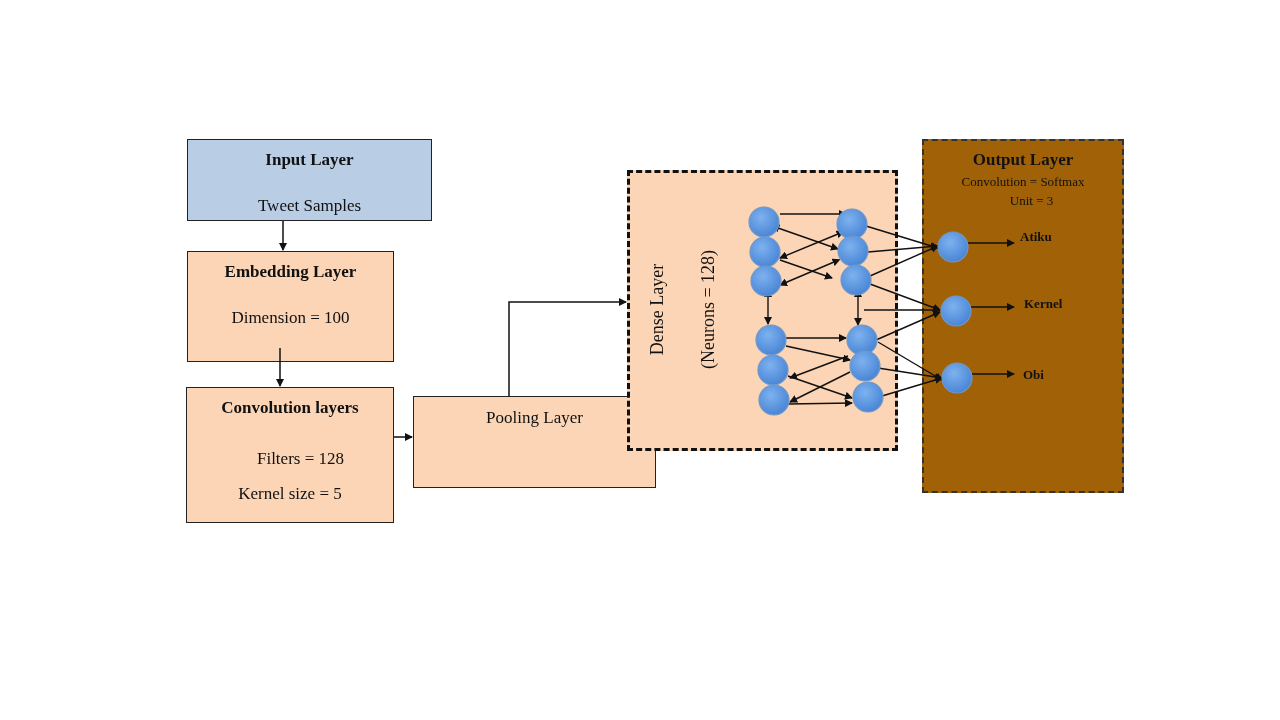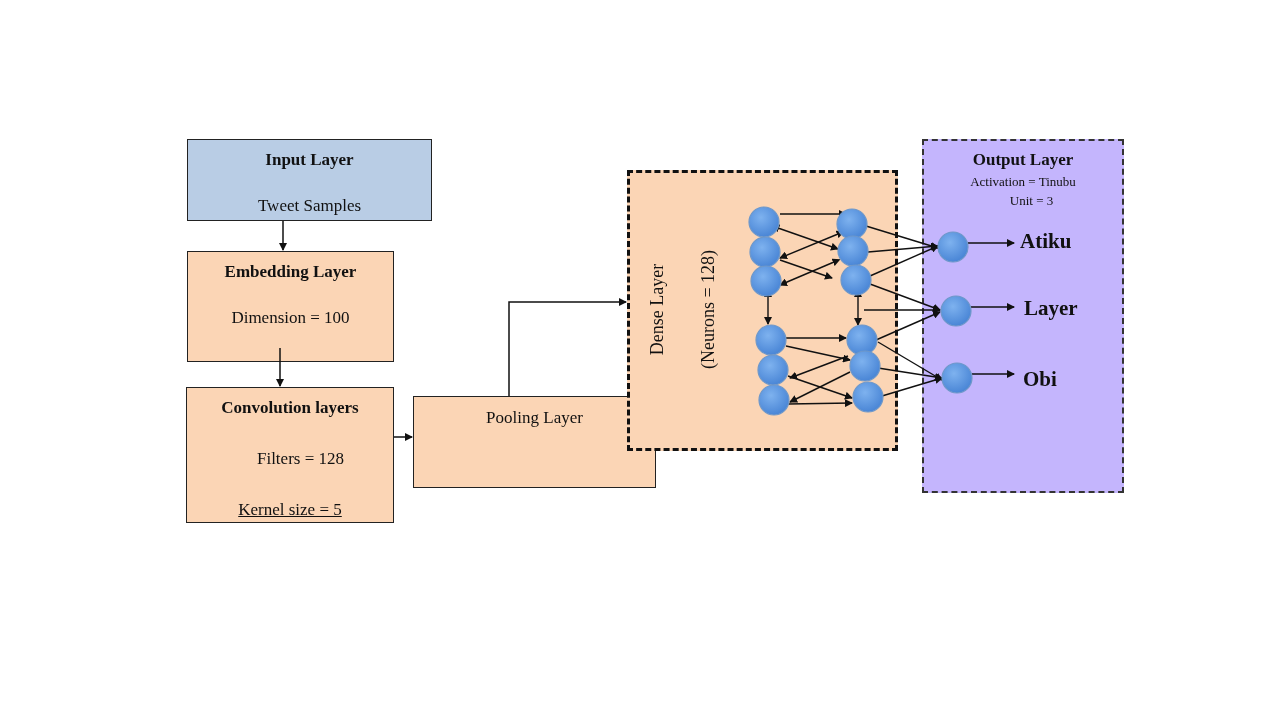--- a/index.html
+++ b/index.html
@@ -3,56 +3,56 @@
 <meta charset="utf-8">
 <style>
   html, body { margin:0; padding:0; background:#ffffff; }
   body { width:1280px; height:720px; position:relative; overflow:hidden; font-family:"Liberation Serif", serif; color:#111; }
   .box { position:absolute; box-sizing:border-box; border:1.5px solid #222; text-align:center; }
   .blue { background:#b9cde5; }
   .peach { background:#fbd5b5; }
   .t { position:absolute; left:0; right:0; text-align:center; font-size:17px; white-space:nowrap; }
   .b { font-weight:bold; }
   #dense { position:absolute; left:627px; top:170px; width:271px; height:281px; box-sizing:border-box; background:#fbd5b5; border:3px dashed #111; }
-  #output { position:absolute; left:922px; top:139px; width:202px; height:354px; box-sizing:border-box; background:#c4b5fd; border:2px dashed #333; }
+  #output { position:absolute; left:922px; top:139px; width:202px; height:354px; box-sizing:border-box; background:#a16207; border:2px dashed #333; }
   .vt { position:absolute; transform:rotate(-90deg); transform-origin:center; white-space:nowrap; font-size:18px; }
   svg#overlay { position:absolute; left:0; top:0; }
-  .lbl { position:absolute; font-size:21px; font-weight:bold; white-space:nowrap; }
+  .lbl { position:absolute; font-size:13px; font-weight:bold; white-space:nowrap; }
 </style>
 </head>
 <body>
 
 <div class="box blue" style="left:187px;top:139px;width:245px;height:82px;">
   <div class="t b" style="top:10px;">Input Layer</div>
   <div class="t" style="top:56px;">Tweet Samples</div>
 </div>
 
 <div class="box peach" style="left:187px;top:251px;width:207px;height:111px;">
   <div class="t b" style="top:10px;">Embedding Layer</div>
   <div class="t" style="top:56px;">Dimension = 100</div>
 </div>
 
 <div class="box peach" style="left:186px;top:387px;width:208px;height:136px;">
   <div class="t b" style="top:10px;">Convolution layers</div>
   <div class="t" style="top:61px;margin-left:21px;">Filters = 128</div>
-  <div class="t" style="top:112px;text-decoration:underline;">Kernel size = 5</div>
+  <div class="t" style="top:96px;">Kernel size = 5</div>
 </div>
 
 <div class="box peach" style="left:413px;top:396px;width:243px;height:92px;">
   <div class="t" style="top:11px;">Pooling Layer</div>
 </div>
 
 <div id="dense">
   <div class="vt" style="left:-28px;top:126px;width:110px;text-align:center;">Dense Layer</div>
   <div class="vt" style="left:8px;top:126px;width:140px;text-align:center;">(Neurons = 128)</div>
 </div>
 
 <div id="output">
   <div class="t b" style="top:9px;font-size:17px;">Output Layer</div>
-  <div class="t" style="top:33px;font-size:13px;">Activation = Tinubu</div>
+  <div class="t" style="top:33px;font-size:13px;">Convolution = Softmax</div>
   <div class="t" style="top:52px;font-size:13px;padding-left:17px;">Unit = 3</div>
 </div>
 
 <svg id="overlay" width="1280" height="720">
   <defs>
     <marker id="ah" markerWidth="8" markerHeight="8" refX="7" refY="4" orient="auto" markerUnits="userSpaceOnUse">
       <path d="M0,0 L8,4 L0,8 z" fill="#111"></path>
     </marker>
     <marker id="ahs" markerWidth="8" markerHeight="8" refX="1" refY="4" orient="auto-start-reverse" markerUnits="userSpaceOnUse">
       <path d="M0,0 L8,4 L0,8 z" fill="#111"></path>
@@ -105,14 +105,14 @@
       <circle cx="862" cy="340" r="15" fill="url(#ng)" stroke="#6f98c9" stroke-width="1.2"></circle>
       <circle cx="865" cy="366" r="15" fill="url(#ng)" stroke="#6f98c9" stroke-width="1.2"></circle>
       <circle cx="868" cy="397" r="15" fill="url(#ng)" stroke="#6f98c9" stroke-width="1.2"></circle>
       <circle cx="953" cy="247" r="15" fill="url(#ng)" stroke="#6f98c9" stroke-width="1.2"></circle>
       <circle cx="956" cy="311" r="15" fill="url(#ng)" stroke="#6f98c9" stroke-width="1.2"></circle>
       <circle cx="957" cy="378" r="15" fill="url(#ng)" stroke="#6f98c9" stroke-width="1.2"></circle>
     </g>
 </svg>
 
 <div class="lbl" style="left:1020px;top:229px;">Atiku</div>
-<div class="lbl" style="left:1024px;top:296px;">Layer</div>
+<div class="lbl" style="left:1024px;top:296px;">Kernel</div>
 <div class="lbl" style="left:1023px;top:367px;">Obi</div>
 
 </body></html>

